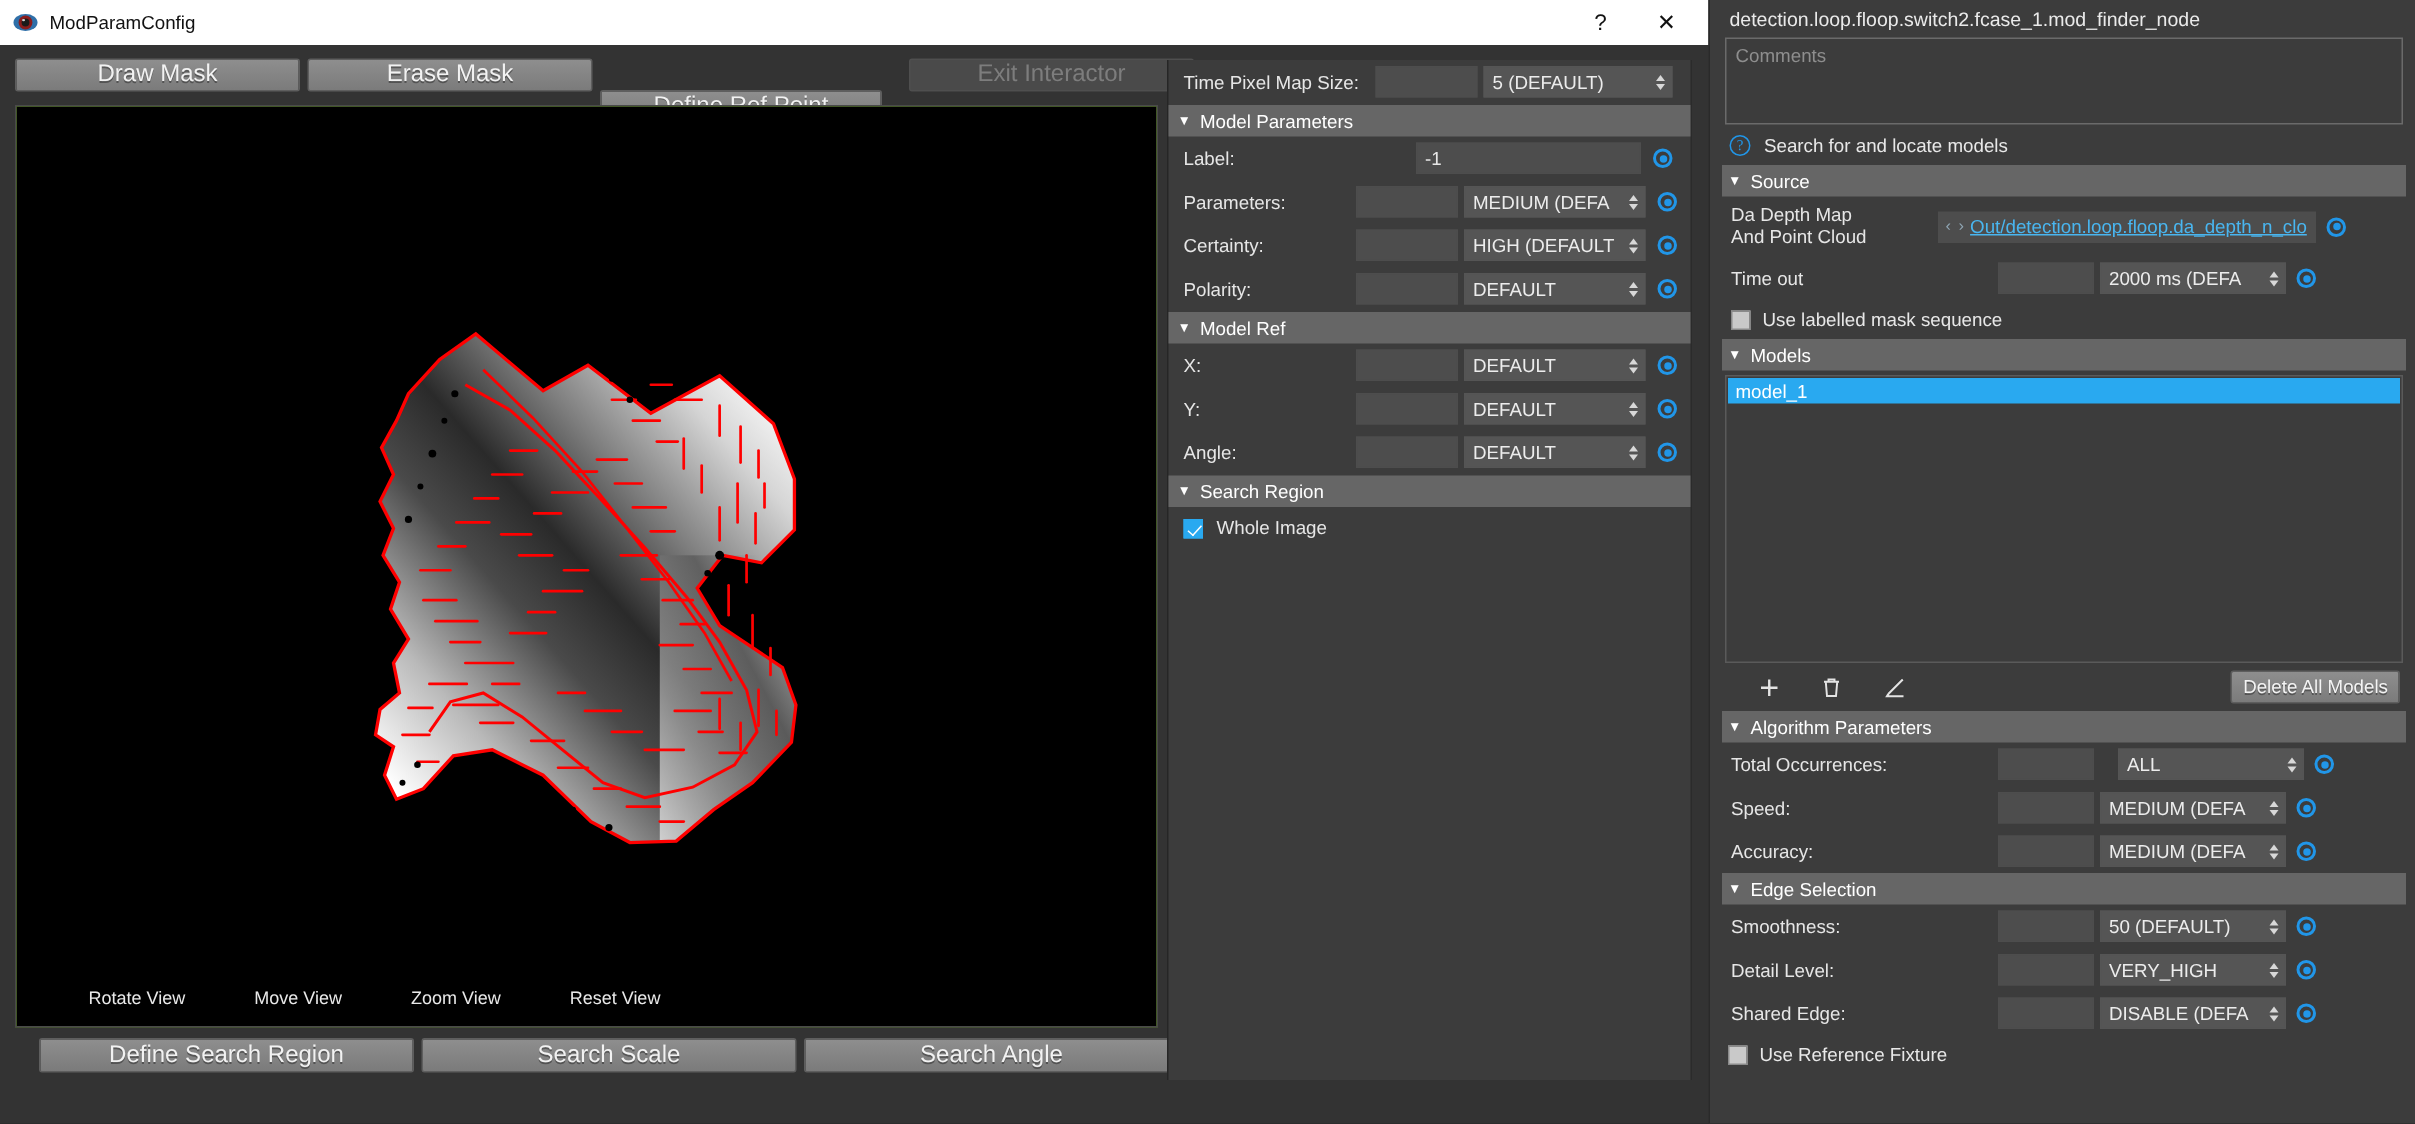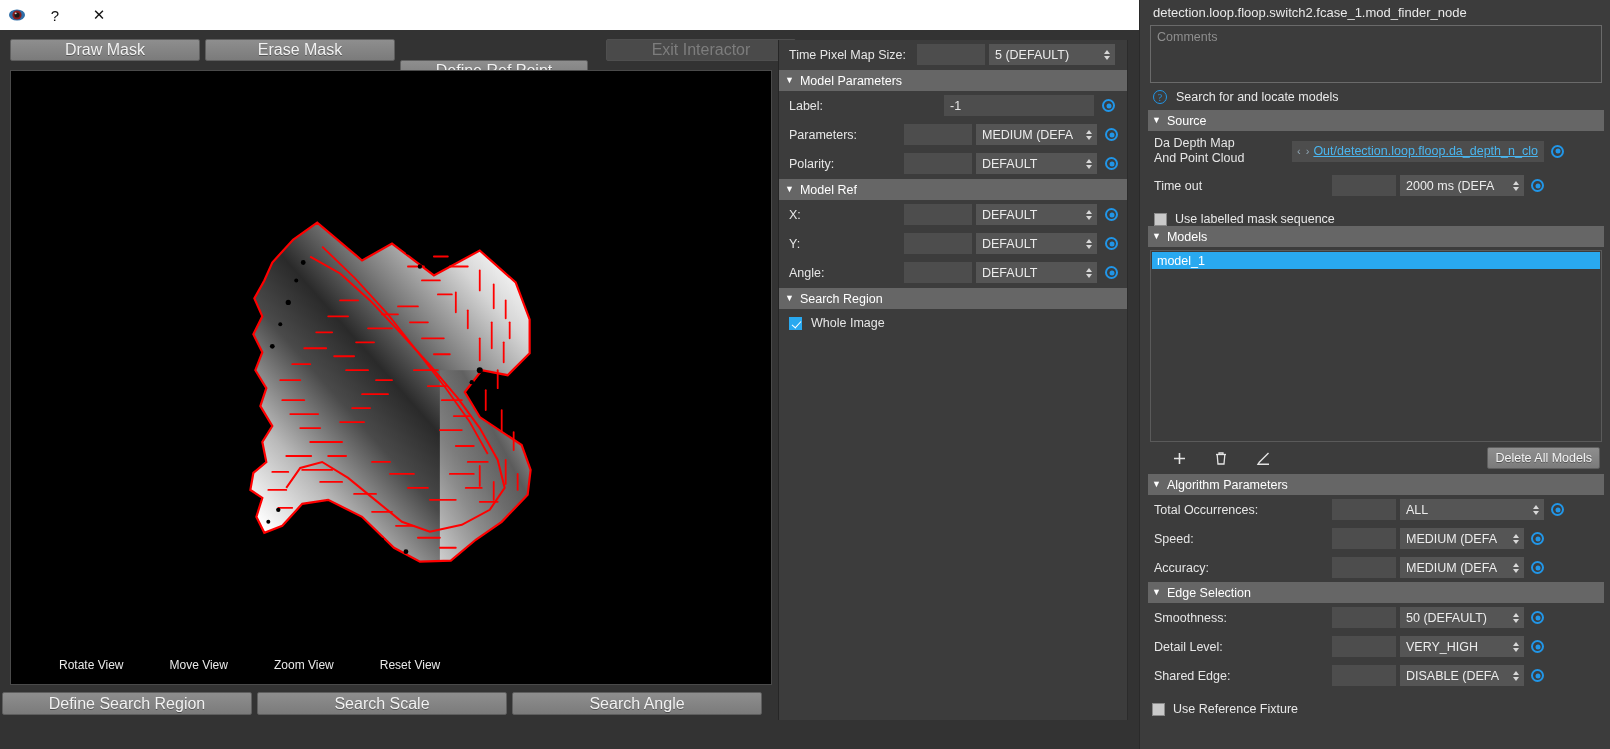--- a/index.html
+++ b/index.html
@@ -45,21 +45,21 @@
   .viewport-wrap { position: absolute; left: 10px; top: 70px; width: 762px; height: 615px;
                    background: #4d7c0f; border: 1px solid #4a4a4a; overflow: hidden; }
   .vp-canvas { position: absolute; inset: 0; }
   .vp-hints {
     position: absolute; left: 0; bottom: 12px; width: 100%;
     display: flex; font-size: 12px; color: #e9e9e9; padding-left: 48px; gap: 46px;
   }
   .vp-hints span { cursor: default; }
 
   
-  .bottombtns { position: absolute; left: 2px; top: 692px; display: flex; gap: 5px; }
+  .bottombtns { position: absolute; left: 26px; top: 692px; display: flex; gap: 5px; }
   .bottombtns .btn { width: 250px; height: 23px; }
 
   
   .paramcol {
     position: absolute; left: 778px; top: 40px; width: 350px; height: 680px;
     background: #3c3c3c; border-left: 1px solid #262626; border-right: 1px solid #2b2b2b;
   }
   .row { display: flex; align-items: center; height: 29px; padding-left: 10px; }
   .row .lbl { font-size: 12.5px; color: #e6e6e6; white-space: nowrap; }
   .grp {
@@ -138,38 +138,39 @@
     display: flex; align-items: center; padding-left: 5px; cursor: default;
   }
   .modeltools { display: flex; align-items: center; height: 32px; gap: 24px; padding-left: 20px; position: relative; }
   .icbtn { width: 18px; height: 18px; display: flex; align-items: center; justify-content: center; cursor: default; }
   .delall {
     position: absolute; right: 2px; top: 5px; height: 22px; padding: 0 7px;
     background: linear-gradient(#8e8e8e,#7b7b7b); border: 1px solid #5e5e5e; border-radius: 2px;
     color: #f4f4f4; font-size: 12.5px; display: flex; align-items: center; cursor: default;
     text-shadow: 0 1px 0 rgba(0,0,0,.35);
   }
-  .chkrow { display: flex; align-items: flex-end; gap: 8px; height: 26px; font-size: 12.5px; }
+  .chkrow { display: flex; align-items: center; gap: 8px; height: 26px; font-size: 12.5px; }
 </style>
 </head>
 <body>
 
 <div class="app">
 
   <div class="dialog">
 
     <div class="titlebar">
       <span class="tb-icon">
         <svg width="18" height="18" viewBox="0 0 18 18">
           <ellipse cx="9" cy="9" rx="8" ry="5.6" fill="#2f6fa8"></ellipse>
           <ellipse cx="9" cy="9" rx="4.6" ry="4.6" fill="#8b1c1c"></ellipse>
           <ellipse cx="9" cy="9" rx="2.6" ry="2.6" fill="#1a1a1a"></ellipse>
           <ellipse cx="7.7" cy="7.4" rx="1" ry="0.8" fill="#ffffff" opacity=".8"></ellipse>
         </svg>
       </span>
+      <span class="tb-title">ModParamConfig</span>
       <span class="tb-btn">?</span>
       <span class="tb-btn close">✕</span>
     </div>
 
     <div class="topbtns">
       <div class="btn">Draw Mask</div>
       <div class="btn">Erase Mask</div>
       <div class="btn">Define Ref Point</div>
       <div class="btn disabled">Exit Interactor</div>
     </div>
@@ -358,20 +359,32 @@
         <span class="combo" style="width:121px;margin-left:4px">
           <span>MEDIUM (DEFA</span>
           <span class="spin">
               <i class="up"></i>
               <i class="dn"></i>
             </span>
         </span>
         <span class="reset" style="margin-left:8px"></span>
       </div>
 
+      <div class="row">
+        <span class="lbl" style="width:115px">Certainty:</span>
+        <span class="field" style="width:68px"></span>
+        <span class="combo" style="width:121px;margin-left:4px">
+          <span>HIGH (DEFAULT</span>
+          <span class="spin">
+              <i class="up"></i>
+              <i class="dn"></i>
+            </span>
+        </span>
+        <span class="reset" style="margin-left:8px"></span>
+      </div>
 
       <div class="row">
         <span class="lbl" style="width:115px">Polarity:</span>
         <span class="field" style="width:68px"></span>
         <span class="combo" style="width:121px;margin-left:4px">
           <span>DEFAULT</span>
           <span class="spin">
               <i class="up"></i>
               <i class="dn"></i>
             </span>
@@ -513,21 +526,21 @@
     </div>
 
     <div class="rp-grp">
       <span class="caret">▼</span>
       <span>Algorithm Parameters</span>
     </div>
 
     <div class="rrow">
       <span class="rlbl" style="width:182px;padding-left:4px">Total Occurrences:</span>
       <span class="field" style="width:64px"></span>
-      <span class="combo" style="width:144px;margin-left:4px">
+      <span class="combo" style="width:124px;margin-left:16px">
         <span>ALL</span>
         <span class="spin">
             <i class="up"></i>
             <i class="dn"></i>
           </span>
       </span>
       <span class="reset" style="margin-left:7px"></span>
     </div>
 
     <div class="rrow">

